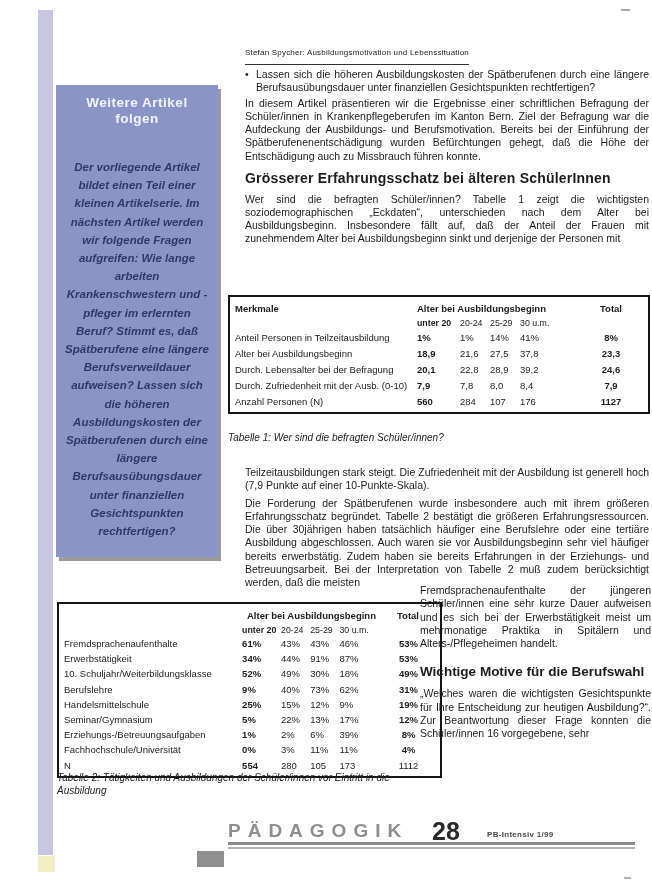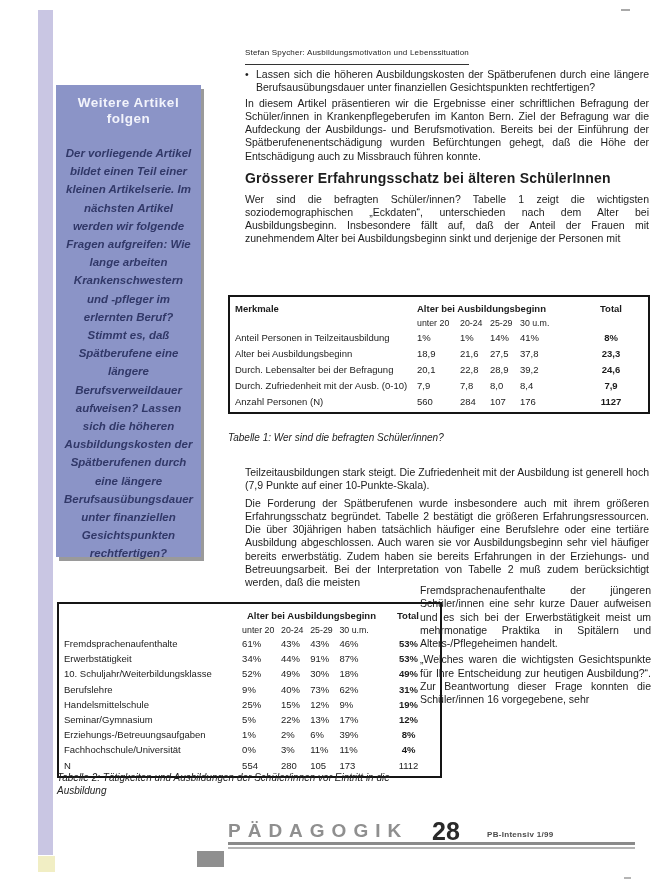--- a/index.html
+++ b/index.html
@@ -10,30 +10,30 @@
   .abs{position:absolute;}
   
   .strip{left:38px;top:10px;width:15px;height:845px;background:#c9c6e3;}
   .yellow-square{left:38px;top:856px;width:17px;height:16px;background:#f1eec4;}
   .gray-block{left:197px;top:851px;width:27px;height:16px;background:#8f8f8f;}
   .artifact-top{left:621px;top:9px;width:9px;height:2px;background:#a9a9a9;}
   .artifact-bottom{left:624px;top:877px;width:7px;height:2px;background:#b5b5b5;}
 
   
   .sidebar{
-    left:56px;top:85px;width:145px;height:472px;background:#8b94c7;
+    left:56px;top:85px;width:162px;height:472px;background:#8b94c7;
     box-shadow:3px 4px 0 #9a9a9a;box-sizing:border-box;padding:10px 8px;
     text-align:center;
   }
   .sidebar-title{
     color:#f2f3fb;font-weight:bold;font-size:13.5px;line-height:16px;
     letter-spacing:0.5px;
   }
   .sidebar-body{
-    margin-top:17px;color:#313868;font-weight:bold;font-style:italic;
+    margin-top:31px;color:#313868;font-weight:bold;font-style:italic;
     font-size:11.5px;line-height:18.2px;text-align:center;
   }
 
   
   .byline{
     left:245px;top:48px;font-size:8px;letter-spacing:0.2px;color:#222;
     border-bottom:1px solid #333;padding-bottom:7px;
   }
 
   
@@ -49,21 +49,21 @@
     border:2px solid #151515;background:#fff;box-sizing:border-box;
     font-size:9.5px;padding:4px 13px 3px 5px;
   }
   .t-row{display:flex;align-items:center;}
   .t-head{height:15px;font-weight:bold;}
   .t-sub{height:13px;font-size:8.8px;}
   .t-data{height:16px;}
   .t2 .t-data{height:15.2px;}
   .c-label{width:182px;}
   .t2 .c-label{width:183px;}
-  .cv1{width:43px;}
+  .cv1{width:43px;font-weight:bold;}
   .cv2{width:30px;}
   .cv3{width:30px;}
   .cv4{width:60px;}
   .t2 .cv1{width:40px;}
   .t2 .cv2{width:30px;}
   .t2 .cv3{width:30px;}
   .t2 .cv4{width:52px;}
   .c-group{flex:1;}
   .c-total{margin-left:auto;width:48px;text-align:center;}
   .t2 .c-total{width:38px;}
@@ -256,20 +256,21 @@
     <span class="cv2">280</span>
     <span class="cv3">105</span>
     <span class="cv4">173</span>
     <span class="c-total">1112</span>
   </div>
 </div>
 <div class="abs caption" style="left:57px;top:772px;width:368px;">Tabelle 2: Tätigkeiten und Ausbildungen der Schüler/innen vor Eintritt in die Ausbildung</div>
 
 <div class="abs right-col">
   <p class="para">Fremdsprachenaufenthalte der jüngeren Schüler/innen eine sehr kurze Dauer aufweisen und es sich bei der Erwerbstätigkeit meist um mehrmonatige Praktika in Spitälern und Alters-/Pflegeheimen handelt.</p>
+  <div class="h2">Wichtige Motive für die Berufswahl</div>
   <p class="para">„Welches waren die wichtigsten Gesichtspunkte für Ihre Entscheidung zur heutigen Ausbildung?“. Zur Beantwortung dieser Frage konnten die Schüler/innen 16 vorgegebene, sehr</p>
 </div>
 
 <div class="abs footer-mag">PÄDAGOGIK</div>
 <div class="abs footer-page">28</div>
 <div class="abs footer-issue">PB-Intensiv 1/99</div>
 <div class="abs rule-thick"></div>
 <div class="abs rule-thin"></div>
 
 </body></html>

